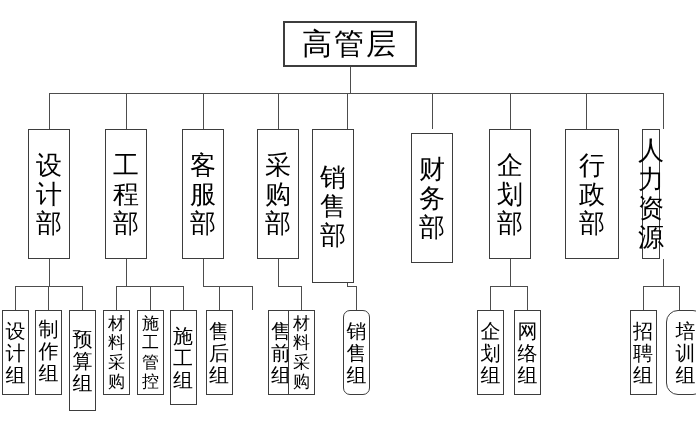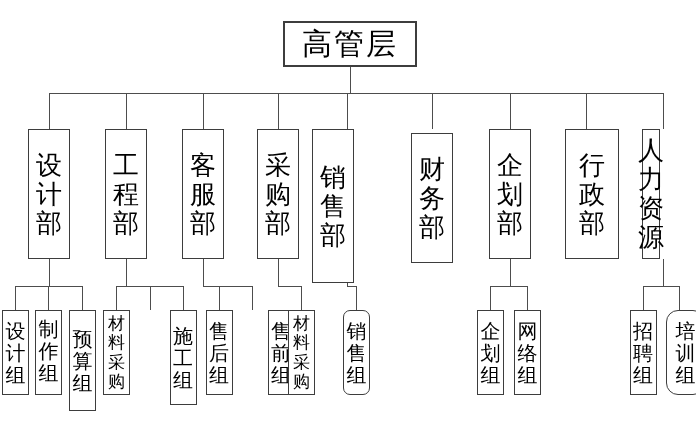--- a/index.html
+++ b/index.html
@@ -82,20 +82,23 @@
     </div>
     <div class="box child3" style="left: 69px; top: 310px; width: 27px; height: 101px;">
       <span class="vtext">预算组</span>
     </div>
     <div class="box dept" style="left: 105px; top: 129px; width: 42px; height: 130px;">
       <span class="vtext">工程部</span>
     </div>
     <div class="box child4" style="left: 103px; top: 310px; width: 27px; height: 85px;">
       <span class="vtext">材料采购</span>
     </div>
+    <div class="box child4" style="left: 137px; top: 310px; width: 27px; height: 85px;">
+      <span class="vtext">施工管控</span>
+    </div>
     <div class="box child3" style="left: 169.5px; top: 310px; width: 27px; height: 95px;">
       <span class="vtext">施工组</span>
     </div>
     <div class="box dept" style="left: 182px; top: 129px; width: 42px; height: 130px;">
       <span class="vtext">客服部</span>
     </div>
     <div class="box child3" style="left: 205.5px; top: 310px; width: 27px; height: 85px;">
       <span class="vtext">售后组</span>
     </div>
     <div class="box child3" style="left: 238.5px; top: 310px; width: 27px; height: 85px; margin-left: 29px;">

